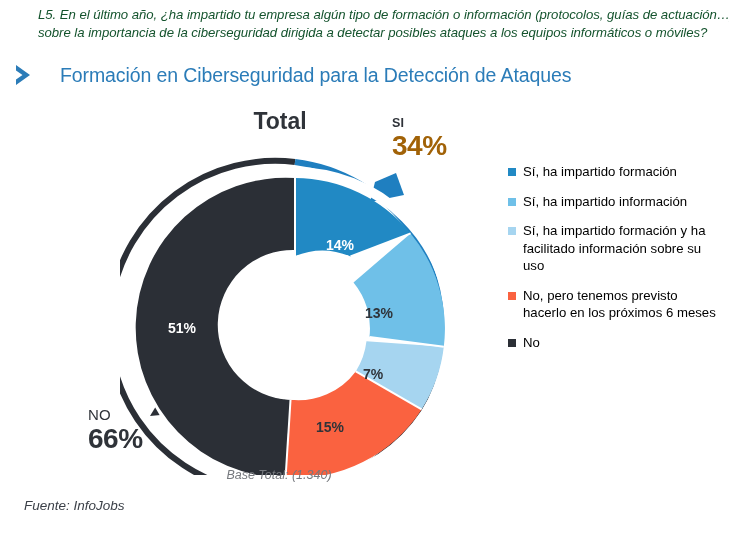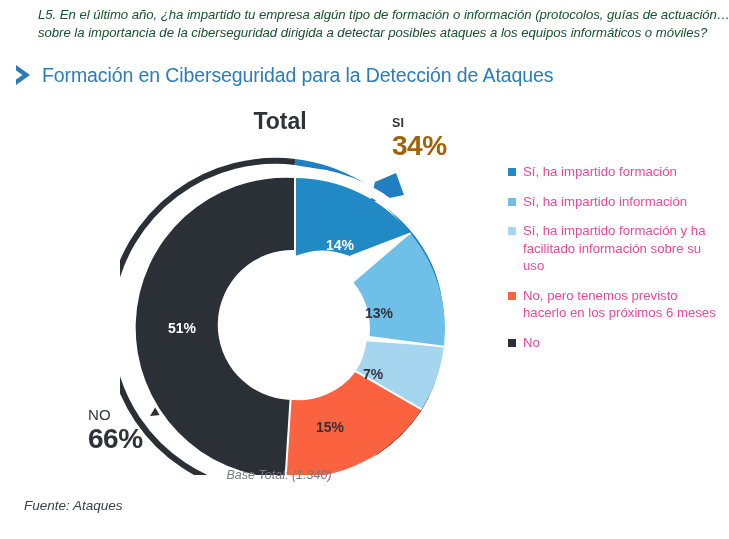--- a/index.html
+++ b/index.html
@@ -29,21 +29,21 @@
     letter-spacing: -0.05px;
   }
 
   
   #title-row {
     position: absolute;
     left: 14px;
     top: 63px;
     display: flex;
     align-items: center;
-    gap: 6px;
+    gap: 24px;
   }
   #chevron-icon {
     width: 22px;
     height: 24px;
     flex: 0 0 auto;
     display: block;
   }
   #title-text {
     font-size: 19.5px;
     color: #2b7cb8;
@@ -152,21 +152,21 @@
   .legend-swatch {
     width: 8px;
     height: 8px;
     margin-top: 5px;
     margin-right: 7px;
     flex: 0 0 auto;
   }
   .legend-label {
     font-size: 13.2px;
     line-height: 17.5px;
-    color: #ec4899;
+    color: #000000;
   }
 
   
   #source {
     position: absolute;
     left: 24px;
     top: 498px;
     font-style: italic;
     font-size: 13.5px;
     color: #3a3f47;
@@ -264,13 +264,13 @@
   <div class="legend-item">
     <span class="legend-swatch" style="background:#fa6240"></span>
     <span class="legend-label">No, pero tenemos previsto hacerlo en los próximos 6 meses</span>
   </div>
   <div class="legend-item">
     <span class="legend-swatch" style="background:#2b2f36"></span>
     <span class="legend-label">No</span>
   </div>
 </div>
 
-<div id="source">Fuente: Ataques</div>
+<div id="source">Fuente: InfoJobs</div>
 
 </body></html>

